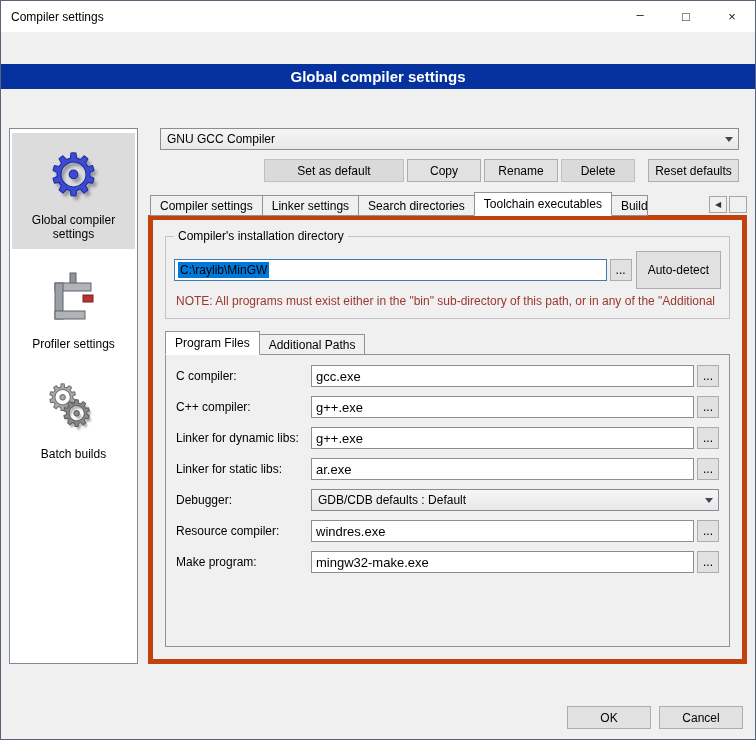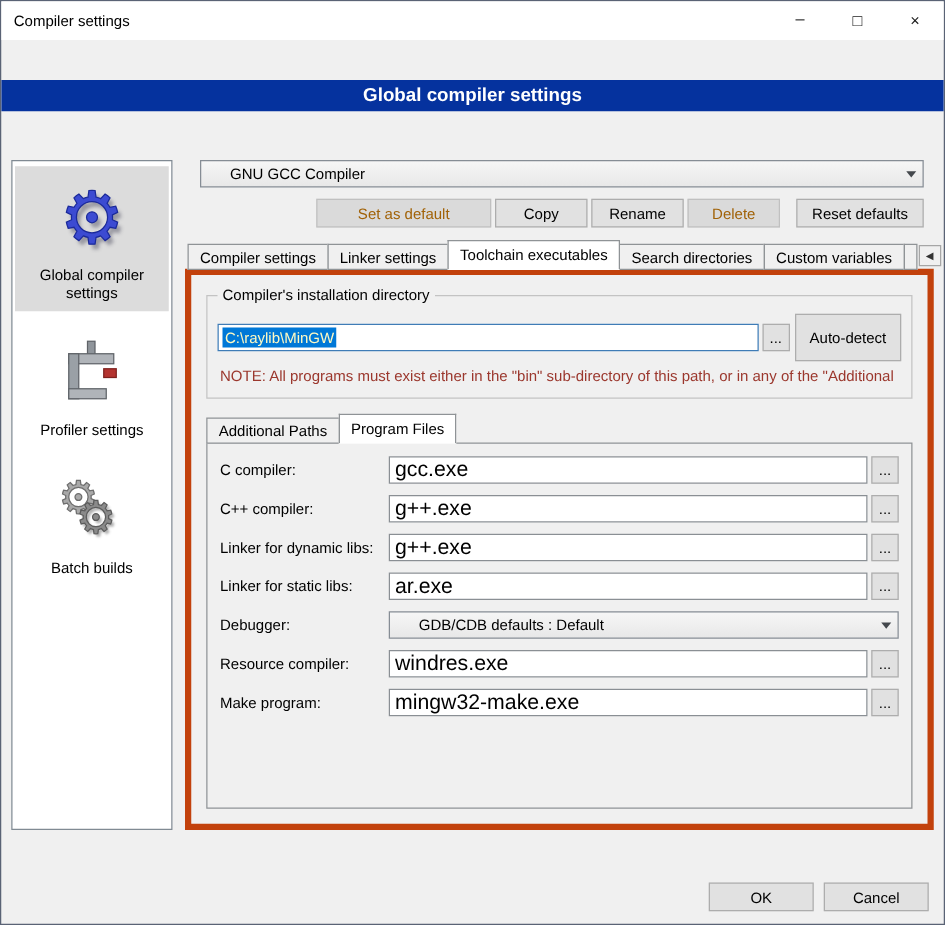--- a/index.html
+++ b/index.html
@@ -28,62 +28,62 @@
   .icon-gear { font-size:58px; line-height:60px; color:#3c4bd2; -webkit-text-stroke:1px #1b2a9a; text-shadow:3px 4px 3px rgba(70,70,90,0.45); }
   .icon-batch { position:relative; width:58px; height:58px; display:block; }
   .icon-batch .g1 { position:absolute; left:2px; top:-4px; font-size:36px; color:#a9a9a9; -webkit-text-stroke:1px #6e6e6e; }
   .icon-batch .g2 { position:absolute; left:16px; top:12px; font-size:36px; color:#8a8a8a; -webkit-text-stroke:1px #5c5c5c; text-shadow:2px 3px 2px rgba(60,60,60,0.4); }
 
   
   .main { flex:1; margin-left:10px; display:flex; flex-direction:column; min-width:0; }
   .sc-label { margin:2px 8px 5px 12px; }
 
   
-  .combo { height:22px; border:1px solid #868d95; background:linear-gradient(#f6f6f6,#e8e8e8); display:flex; align-items:center; padding-left:23px; }
+  .combo { height:22px; border:1px solid #868d95; background:linear-gradient(#f6f6f6,#e8e8e8); display:flex; align-items:center; padding-left:6px; }
   .combo-main { margin:0 8px 0 12px; }
   .combo-val { flex:1; white-space:nowrap; overflow:hidden; }
   .arrow-box { width:18px; height:100%; display:flex; align-items:center; justify-content:center; flex:0 0 auto; }
   .tri { width:0; height:0; border-left:4px solid transparent; border-right:4px solid transparent; border-top:5px solid #44484d; }
 
   
   .btn { height:23px; background:#e1e1e1; border:1px solid #adadad; display:flex; align-items:center; justify-content:center; font-size:12px; white-space:nowrap; cursor:default; }
-  .btn.disabled { background:#dadada; border-color:#c0c0c0; color:#a16207;text-align:right; }
+  .btn.disabled { background:#dadada; border-color:#c0c0c0; color:#000000;text-align:right; }
   .btn-row { display:flex; margin:9px 8px 10px 12px; }
   .w-setdef { width:140px; margin-left:auto; }
   .w-std { width:74px; margin-left:3px; }
-  .w-reset { width:102px; margin-left:13px; }
+  .w-reset { width:91px; margin-left:13px; }
 
   
   .tabstrip { display:flex; align-items:flex-end; padding-left:2px; position:relative; z-index:2; }
   .tab { height:21px; display:flex; align-items:center; padding:0 9px; background:#f0f0f0; border:1px solid #8f9396; margin-right:-1px; margin-bottom:-1px; white-space:nowrap; }
   .tab.active { height:24px; background:#ffffff; border-bottom:1px solid #ffffff; z-index:3; }
   .tab-clipped { max-width:37px; overflow:hidden; padding-right:0; }
   .tab-scroll { margin-left:auto; display:flex; margin-bottom:2px; }
   .sbtn { width:18px; height:17px; border:1px solid #a6a6a6; background:#f0f0f0; display:flex; align-items:center; justify-content:center; font-size:8px; color:#333; margin-left:2px; }
 
   
   .outer-panel { border:5px solid #c2410c; flex:1; min-height:0; background:#f0f0f0; padding:10px 12px 12px; display:flex; flex-direction:column; position:relative; z-index:1; }
   .inner-panel { border:1px solid #8f9396; flex:1; min-height:0; background:#f0f0f0; padding:10px; }
 
   
   .groupbox { border:1px solid #c3c3c3; position:relative; margin-top:6px; padding:14px 8px 4px; }
   .gb-title { position:absolute; top:-8px; left:8px; background:#f0f0f0; padding:0 4px; }
   .dir-row { display:flex; align-items:center; }
   .path-input { flex:1; height:22px; border:1px solid #3f7cb6; background:#fff; display:flex; align-items:center; padding:0 3px; overflow:hidden; }
-  .path-input .sel { background:#0078d7; color:#fef9c3; padding:1px 2px; white-space:nowrap; }
+  .path-input .sel { background:#0078d7; color:#000000; padding:1px 2px; white-space:nowrap; }
   .browse-btn { width:22px; height:22px; margin-left:3px; flex:0 0 auto; }
   .autodetect-btn { height:38px; padding:0 11px; margin-left:4px; flex:0 0 auto; }
   .note { color:#9b372d; margin:5px 0 6px 2px; white-space:nowrap; overflow:hidden; }
 
   .inner-tabs { margin-top:12px; padding-left:0; }
 
   
   .frow { display:flex; align-items:center; margin-bottom:9px; }
   .frow label { width:135px; flex:0 0 auto; }
-  .text-input { flex:1; height:22px; border:1px solid #8a8f94; background:#fff; padding:0 4px; font-size:17px; font-family:"Liberation Sans", sans-serif; min-width:0; }
+  .text-input { flex:1; height:22px; border:1px solid #8a8f94; background:#fff; padding:0 4px; font-size:13px; font-family:"Liberation Sans", sans-serif; min-width:0; }
   .combo.debugger { flex:1; }
 
   
   .footer { flex:0 0 auto; height:43px; display:flex; align-items:center; justify-content:flex-end; padding:0 12px; }
   .footer .btn { width:84px; margin-left:8px; }
 
   
   .icon-clamp { display:block; width:50px; height:58px; }
 </style>
 </head>
@@ -148,23 +148,22 @@
         <div class="btn disabled w-setdef">Set as default</div>
         <div class="btn w-std">Copy</div>
         <div class="btn w-std">Rename</div>
         <div class="btn disabled w-std">Delete</div>
         <div class="btn w-reset">Reset defaults</div>
       </div>
 
       <div class="tabstrip">
         <div class="tab">Compiler settings</div>
         <div class="tab">Linker settings</div>
+        <div class="tab">Search directories</div>
         <div class="tab active">Toolchain executables</div>
-        <div class="tab">Search directories</div>
-        <div class="tab">Custom variables</div>
         <div class="tab tab-clipped">Build</div>
         <div class="tab-scroll">
           <div class="sbtn">
               <span>◀</span>
             </div>
           <div class="sbtn"></div>
         </div>
       </div>
 
       <div class="outer-panel">
@@ -175,22 +174,22 @@
             <div class="path-input">
               <span class="sel">C:\raylib\MinGW</span>
             </div>
             <div class="btn browse-btn">...</div>
             <div class="btn autodetect-btn">Auto-detect</div>
           </div>
           <div class="note">NOTE: All programs must exist either in the "bin" sub-directory of this path, or in any of the "Additional</div>
         </div>
 
         <div class="tabstrip inner-tabs">
+          <div class="tab active">Program Files</div>
           <div class="tab">Additional Paths</div>
-          <div class="tab active">Program Files</div>
         </div>
 
         <div class="inner-panel">
 
           <div class="frow">
             <label>C compiler:</label>
             <input class="text-input" value="gcc.exe" style="">
             <div class="btn browse-btn">...</div>
           </div>
 

